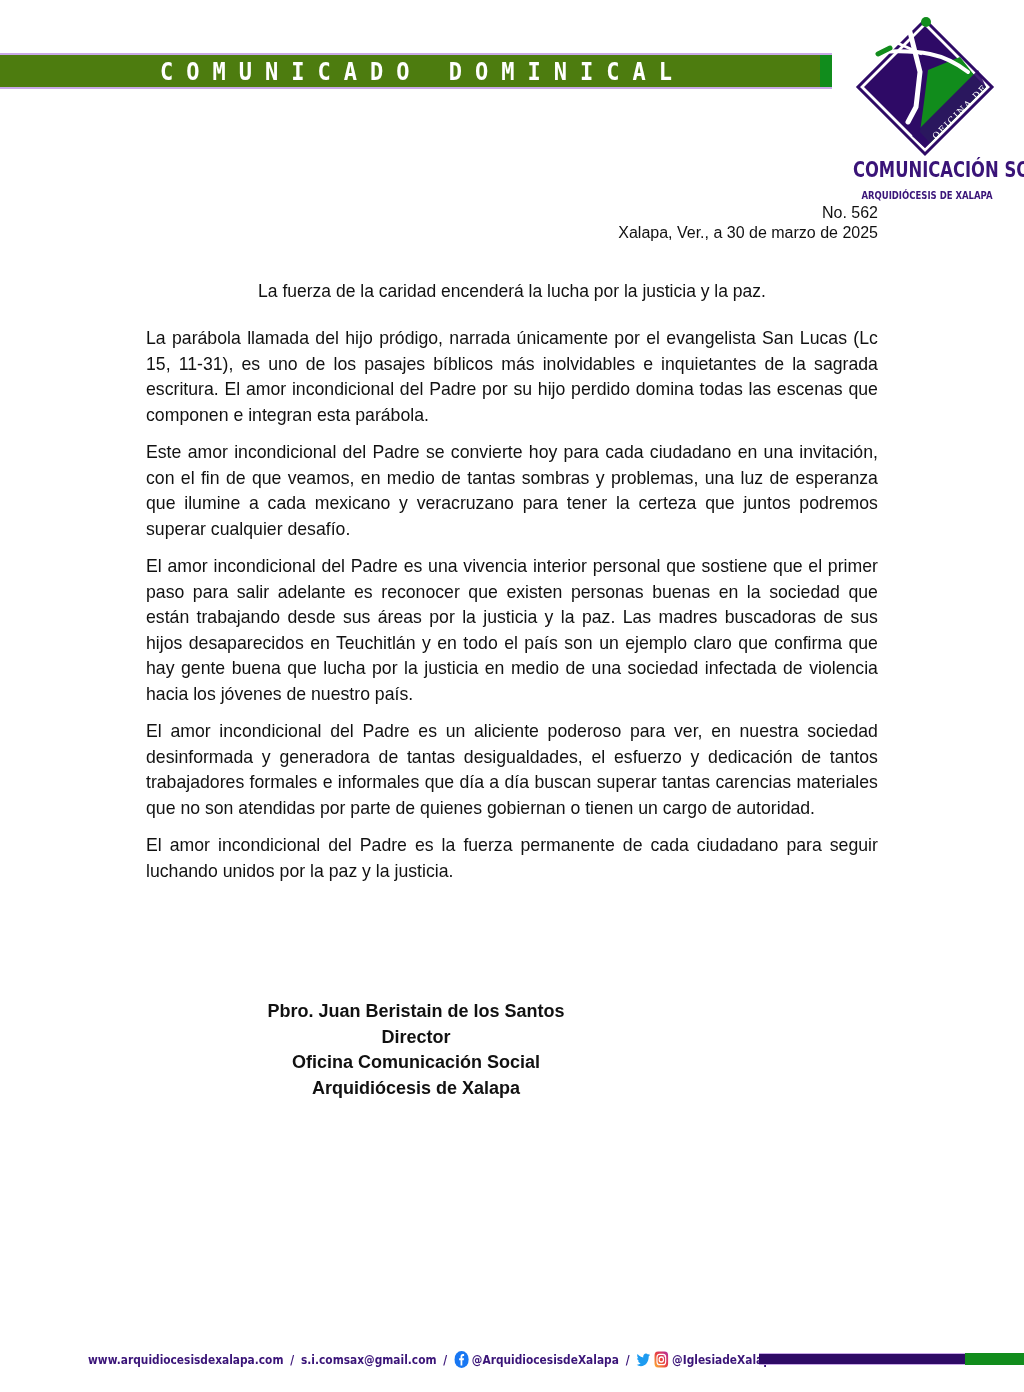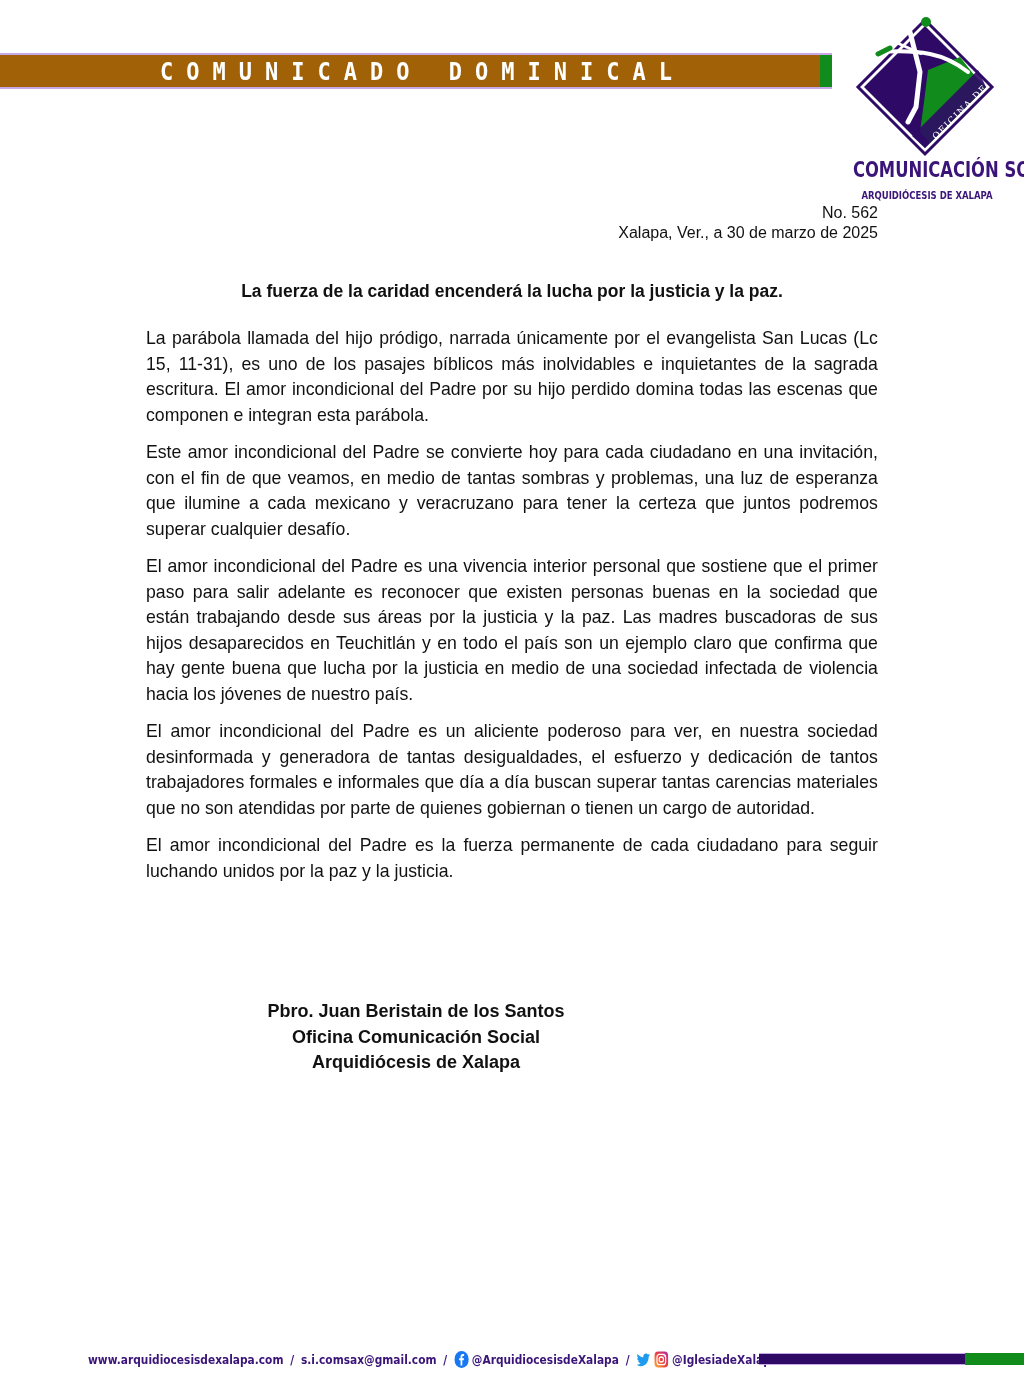--- a/index.html
+++ b/index.html
@@ -1,28 +1,28 @@
 <!DOCTYPE html>
 <html><head>
 <meta charset="utf-8">
 <style>
   html, body { margin: 0; padding: 0; background: #ffffff; }
   body { width: 1024px; height: 1392px; position: relative; overflow: hidden; font-family: "Liberation Sans", sans-serif; color: #111; }
 
-  .header-bar { position: absolute; left: 0; top: 53px; width: 832px; height: 36px; background: #a16207; border-top: 2px solid #c9a8e8; border-bottom: 2px solid #c9a8e8; box-sizing: border-box; }
+  .header-bar { position: absolute; left: 0; top: 53px; width: 832px; height: 36px; background: #4d7c0f; border-top: 2px solid #c9a8e8; border-bottom: 2px solid #c9a8e8; box-sizing: border-box; }
   .header-bar .green-end { position: absolute; right: 0; top: 0; width: 12px; height: 100%; background: #118c1c; }
   .header-title { position: absolute; left: 160px; top: 4px; font-family: "DejaVu Sans Mono", monospace; font-weight: bold; color: #ffffff; font-size: 22px; letter-spacing: 13px; white-space: nowrap; transform: scaleY(1.15); }
 
   .logo { position: absolute; left: 850px; top: 12px; width: 150px; height: 150px; }
   .logo-title { position: absolute; left: 832px; top: 158px; width: 190px; text-align: center; font-family: "DejaVu Sans", sans-serif; font-weight: bold; color: #3a1478; font-size: 21px; letter-spacing: 0px; transform: scaleX(0.78); transform-origin: center; white-space: nowrap; }
   .logo-subtitle { position: absolute; left: 832px; top: 190px; width: 190px; text-align: center; font-family: "DejaVu Sans", sans-serif; font-weight: bold; color: #3a1478; font-size: 10px; transform: scaleX(0.85); white-space: nowrap; }
 
   .doc-meta { position: absolute; right: 146px; top: 203px; text-align: right; font-size: 16px; line-height: 20px; }
 
-  .doc-title { position: absolute; left: 146px; width: 732px; top: 281px; text-align: center; font-weight: bold; font-size: 17.5px; }
+  .doc-title { position: absolute; left: 146px; width: 732px; top: 281px; text-align: center; font-weight: normal; font-size: 17.5px; }
 
   .body-text { position: absolute; left: 146px; width: 732px; top: 325px; font-size: 19px; line-height: 25.5px; text-align: justify; transform: scaleX(0.93); transform-origin: left top; width: 787px; }
   .body-text p { margin: 0 0 12px 0; }
 
   .signature { position: absolute; left: 0; width: 832px; top: 999px; text-align: center; font-weight: bold; font-size: 18px; line-height: 25.5px; }
   .signature div { margin: 0; }
 
   .footer { position: absolute; left: 88px; top: 1349px; height: 20px; display: flex; align-items: center; white-space: nowrap; font-family: "DejaVu Sans", sans-serif; font-weight: bold; color: #3a1478; font-size: 12.5px; transform: scaleX(0.85); transform-origin: left center; }
   .footer .sep { margin: 0 8px; }
   .footer .icon { display: inline-block; width: 17px; height: 17px; margin-right: 4px; vertical-align: middle; }
@@ -67,20 +67,21 @@
 <div class="body-text">
   <p>La parábola llamada del hijo pródigo, narrada únicamente por el evangelista San Lucas (Lc 15, 11-31), es uno de los pasajes bíblicos más inolvidables e inquietantes de la sagrada escritura. El amor incondicional del Padre por su hijo perdido domina todas las escenas que componen e integran esta parábola.</p>
   <p>Este amor incondicional del Padre se convierte hoy para cada ciudadano en una invitación, con el fin de que veamos, en medio de tantas sombras y problemas, una luz de esperanza que ilumine a cada mexicano y veracruzano para tener la certeza que juntos podremos superar cualquier desafío.</p>
   <p>El amor incondicional del Padre es una vivencia interior personal que sostiene que el primer paso para salir adelante es reconocer que existen personas buenas en la sociedad que están trabajando desde sus áreas por la justicia y la paz. Las madres buscadoras de sus hijos desaparecidos en Teuchitlán y en todo el país son un ejemplo claro que confirma que hay gente buena que lucha por la justicia en medio de una sociedad infectada de violencia hacia los jóvenes de nuestro país.</p>
   <p>El amor incondicional del Padre es un aliciente poderoso para ver, en nuestra sociedad desinformada y generadora de tantas desigualdades, el esfuerzo y dedicación de tantos trabajadores formales e informales que día a día buscan superar tantas carencias materiales que no son atendidas por parte de quienes gobiernan o tienen un cargo de autoridad.</p>
   <p>El amor incondicional del Padre es la fuerza permanente de cada ciudadano para seguir luchando unidos por la paz y la justicia.</p>
 </div>
 
 <div class="signature">
   <div>Pbro. Juan Beristain de los Santos</div>
+  <div>Director</div>
   <div>Oficina Comunicación Social</div>
   <div>Arquidiócesis de Xalapa</div>
 </div>
 
 <div class="footer">
   <span>www.arquidiocesisdexalapa.com</span>
   <span class="sep">/</span>
   <span>s.i.comsax@gmail.com</span>
   <span class="sep">/</span>
   <svg class="icon" viewBox="0 0 20 20">

